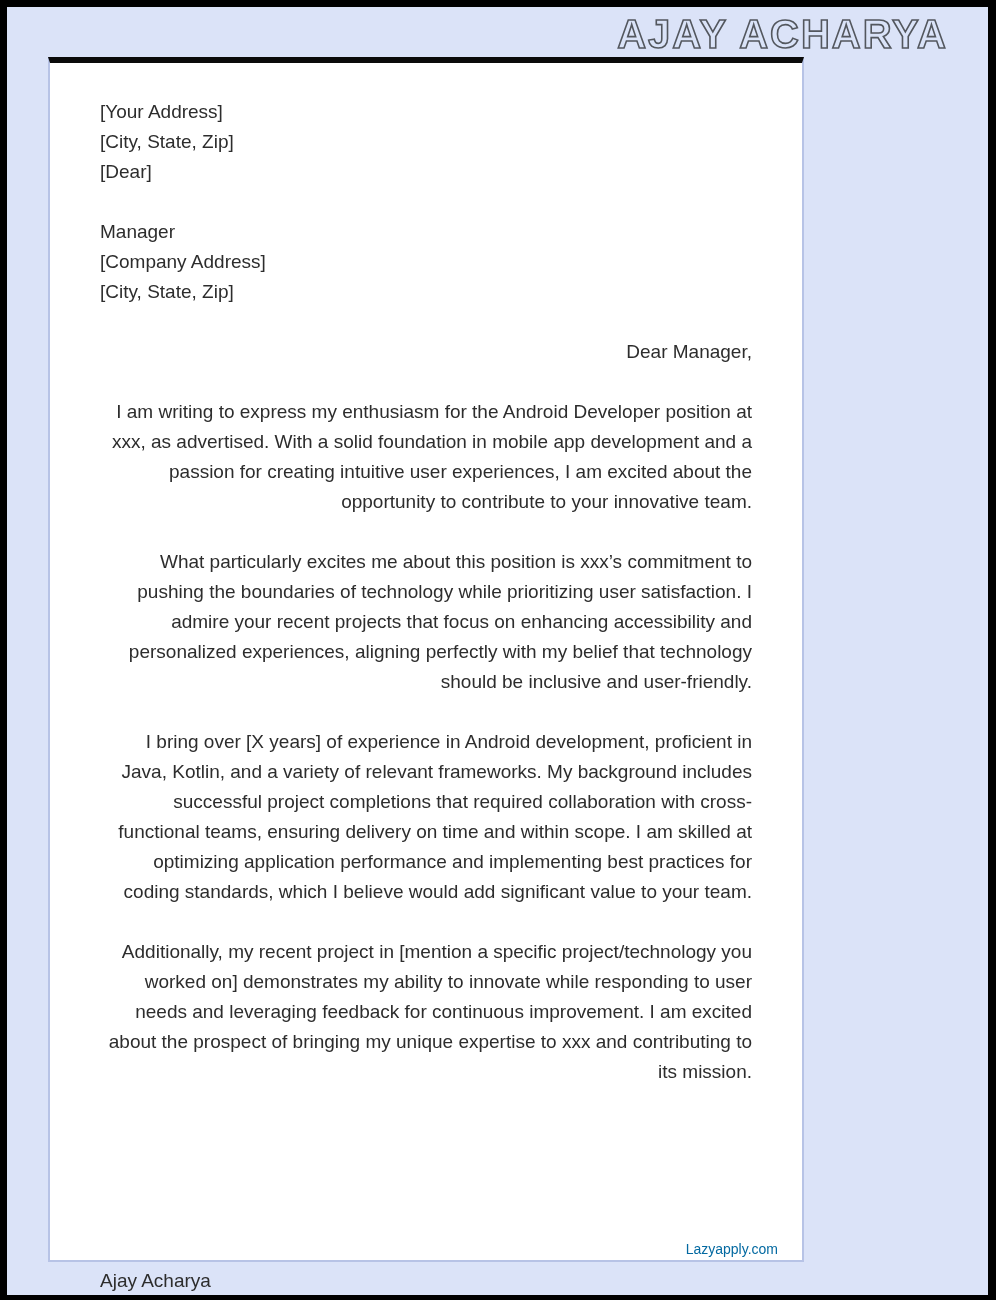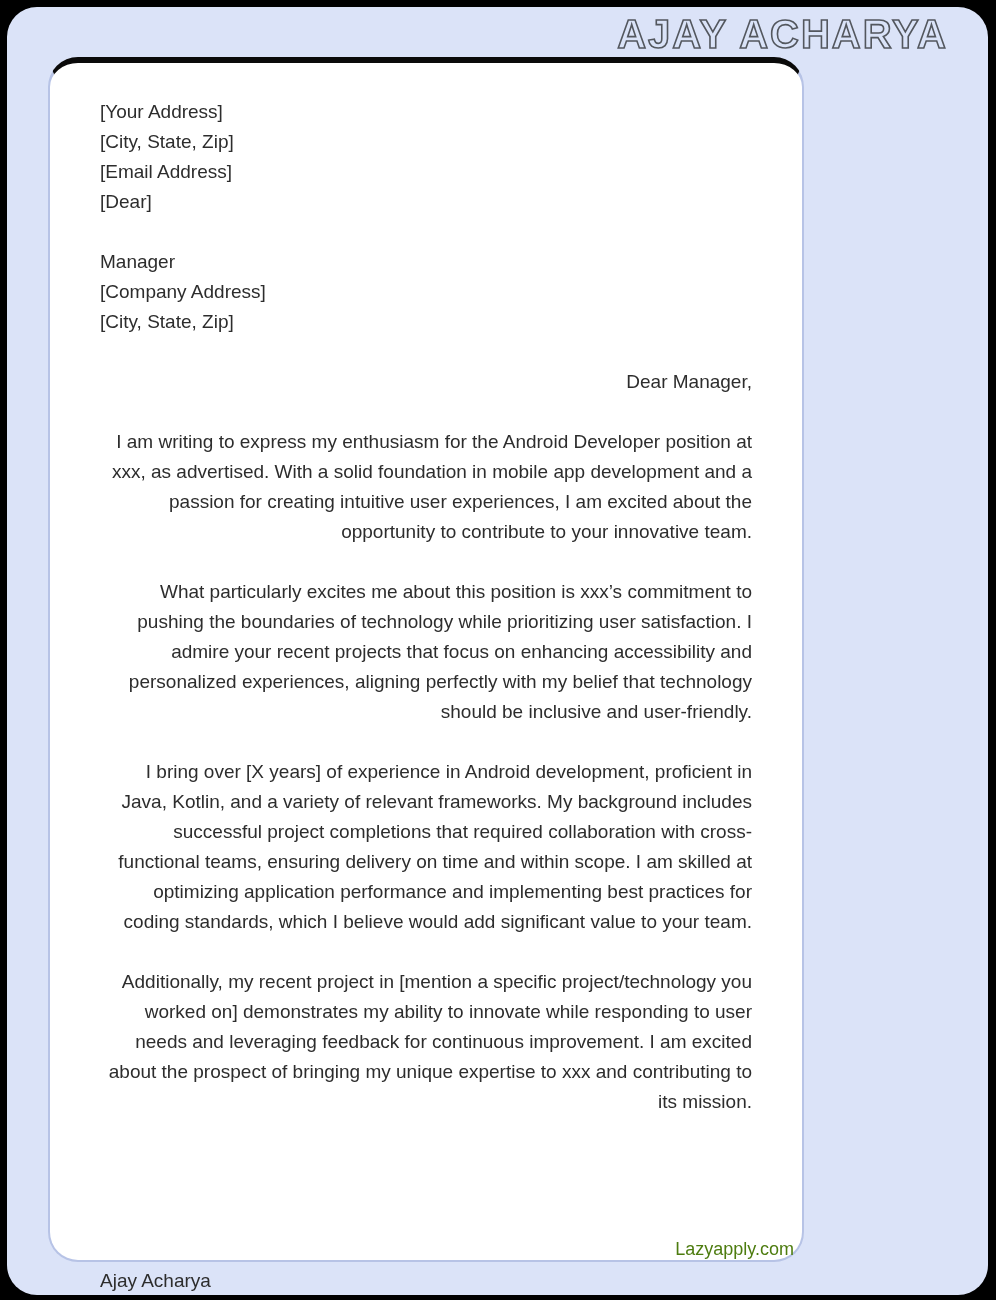--- a/index.html
+++ b/index.html
@@ -1,15 +1,15 @@
 <!DOCTYPE html>
 <html><head>
 <meta charset="utf-8">
 <style>
-  * { box-sizing: border-box; border-radius: 30px; }
+  * { box-sizing: border-box; }
   html, body { margin: 0; padding: 0; }
   body {
     width: 996px;
     height: 1300px;
     background: #000000;
     position: relative;
     font-family: "Liberation Sans", sans-serif;
     overflow: hidden;
   }
   .canvas {
@@ -42,25 +42,25 @@
     padding: 34px 50px 0 50px;
     color: #2d2d2d;
     font-size: 19px;
     line-height: 30px;
   }
   .block { margin: 0 0 30px 0; }
   .para  { margin: 0 0 30px 0; text-align: right; }
   .line  { display: block; }
   .watermark {
     position: absolute;
-    right: 8px;
+    right: 24px;
     bottom: 2px;
-    font-size: 18px;
+    font-size: 14px;
     line-height: 18px;
-    color: #4d7c0f;
+    color: #0369a1;
   }
   .signature {
     position: absolute;
     left: 93px;
     top: 1259px;
     font-size: 19px;
     line-height: 30px;
     color: #2d2d2d;
   }
 </style>
@@ -69,21 +69,20 @@
 
 <div class="canvas">
 
   <div class="header-name">AJAY ACHARYA</div>
 
   <div class="page">
 
     <div class="block">
       <span class="line">[Your Address]</span>
       <span class="line">[City, State, Zip]</span>
-      <span class="line">[Email Address]</span>
       <span class="line">[Dear]</span>
     </div>
 
     <div class="block">
       <span class="line">Manager</span>
       <span class="line">[Company Address]</span>
       <span class="line">[City, State, Zip]</span>
     </div>
 
     <p class="para">Dear Manager,</p>

